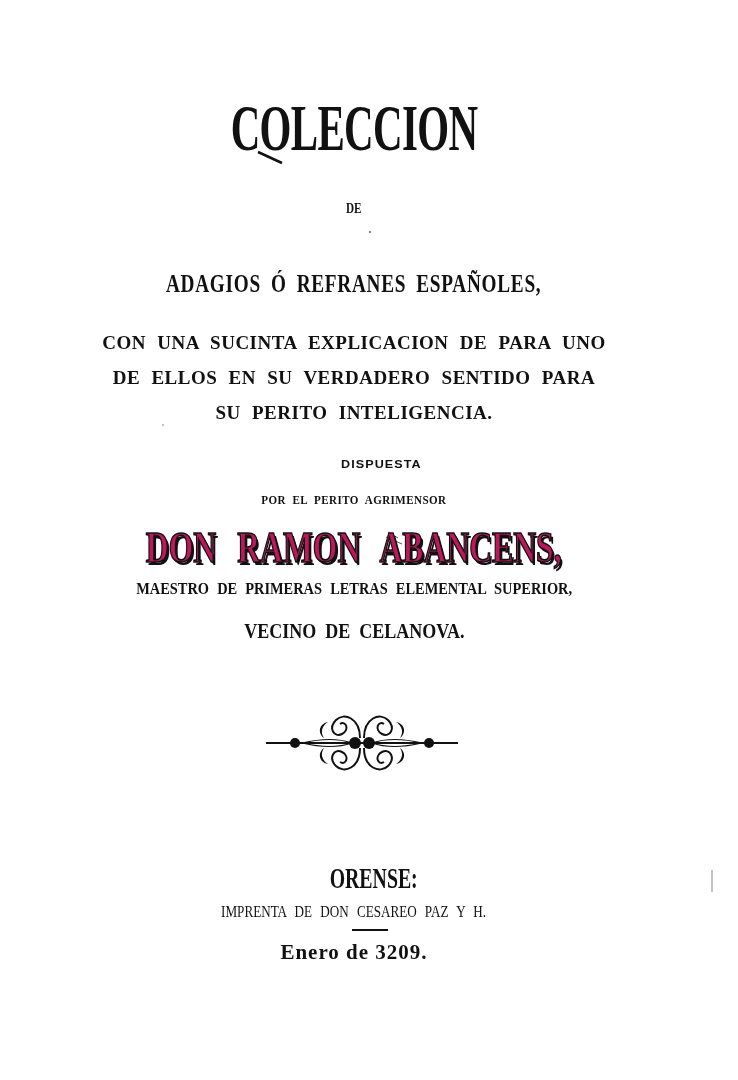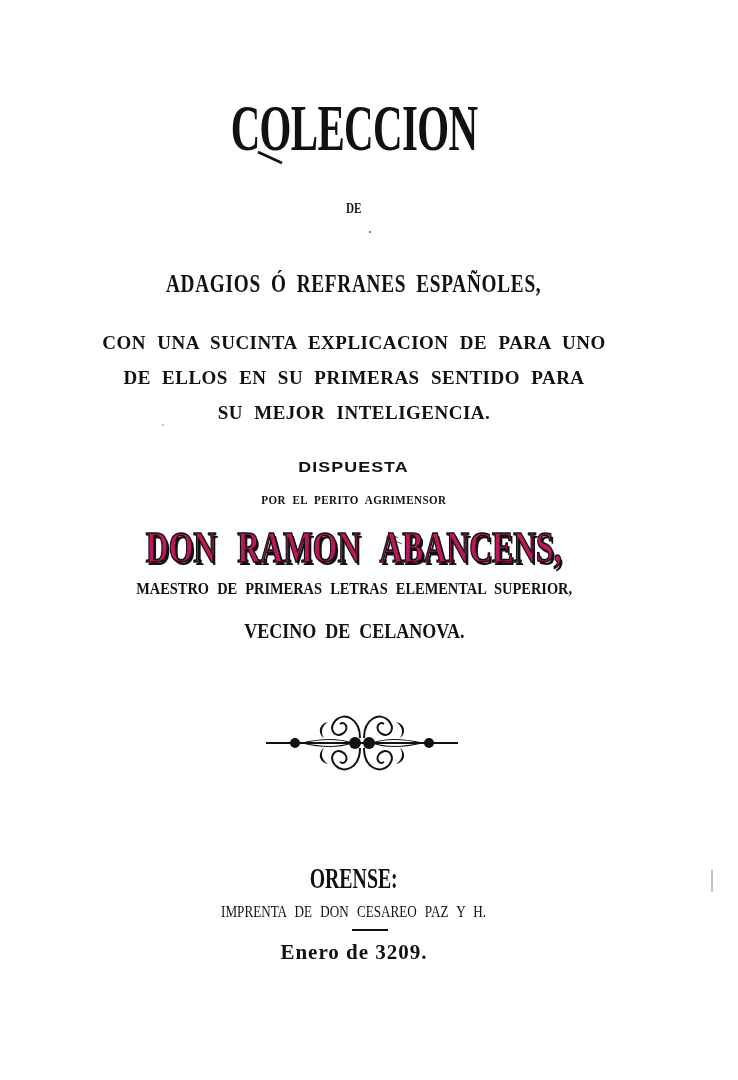--- a/index.html
+++ b/index.html
@@ -7,33 +7,33 @@
     .line { position:absolute; left:0; width:708px; text-align:center; white-space:nowrap; }
     .cond { display:inline-block; transform-origin:center center; }
     .title { top:95px; font-family:"Liberation Serif", serif; font-weight:bold; font-size:66px; line-height:66px; }
     .title .cond { transform:scaleX(0.62); letter-spacing:-1px; }
     .de { top:201px; font-family:"Liberation Serif", serif; font-weight:bold; font-size:14px; }
     .de .cond { transform:scaleX(0.8); }
     .subtitle { top:262px; font-family:"Liberation Serif", serif; font-weight:bold; font-size:26px; line-height:44px; }
     .subtitle .cond { transform:scaleX(0.74); letter-spacing:1px; word-spacing:6px; }
     .desc { font-family:"Liberation Serif", serif; font-weight:bold; font-size:19px; line-height:22px; letter-spacing:0.5px; word-spacing:6px; }
     .desc1 { top:332px; } .desc2 { top:367px; } .desc3 { top:402px; }
-    .dispuesta { top:457px; font-family:"Liberation Sans", sans-serif; font-weight:900; font-size:17px; letter-spacing:1px; }
+    .dispuesta { top:457px; font-family:"Liberation Sans", sans-serif; font-weight:900; font-size:12px; letter-spacing:1px;margin-left:27px; }
     .dispuesta .cond { transform:scaleX(1.05) scaleY(0.9); }
     .por { top:492px; font-family:"Liberation Serif", serif; font-weight:bold; font-size:13px; letter-spacing:0.5px; word-spacing:4px; }
     .por .cond { transform:scaleX(0.85); }
     .author { top:524px; font-family:"Liberation Serif", serif; font-weight:bold; font-size:44px; line-height:48px; color:#be185d;
       -webkit-text-stroke:1.6px #111; text-shadow:3px 3px 0 #111; word-spacing:18px; }
     .author .cond { transform:scaleX(0.72); }
     .maestro { top:580px; font-family:"Liberation Serif", serif; font-weight:bold; font-size:16px; word-spacing:5px; }
     .maestro .cond { transform:scaleX(0.9); }
     .vecino { top:600px; font-family:"Liberation Serif", serif; font-weight:bold; font-size:20px; word-spacing:5px;margin-top:20px; }
     .vecino .cond { transform:scaleX(0.9); }
     .ornament { position:absolute; left:262px; top:700px; width:200px; height:86px; }
-    .orense { top:862px; font-family:"Liberation Serif", serif; font-weight:bold; font-size:30px; line-height:32px; }
+    .orense { top:862px; font-family:"Liberation Serif", serif; font-weight:bold; font-size:30px; line-height:32px;padding-left:20px; }
     .orense .cond { transform:scaleX(0.66); }
     .imprenta { top:903px; font-family:"Liberation Serif", serif; font-weight:400; font-size:16px; word-spacing:6px; }
     .imprenta .cond { transform:scaleX(0.82); }
     .rule { position:absolute; left:352px; top:929px; width:36px; height:2px; background:#111; }
     .fecha { top:940px; font-family:"Liberation Serif", serif; font-weight:bold; font-size:21px; letter-spacing:1px; }
     .specks { position:absolute; left:0; top:0; width:738px; height:1080px; pointer-events:none; }
   </style>
 </head>
 <body>
 
@@ -48,22 +48,22 @@
     <line x1="712" y1="870" x2="712" y2="892" stroke="#888" stroke-width="1"></line>
     <circle cx="370" cy="232" r="1" fill="#555"></circle>
     <circle cx="163" cy="425" r="0.8" fill="#777"></circle>
   </svg>
 
   <div class="line de"><span class="cond">DE</span></div>
 
   <div class="line subtitle"><span class="cond">ADAGIOS Ó REFRANES ESPAÑOLES,</span></div>
 
   <div class="line desc desc1">CON UNA SUCINTA EXPLICACION DE PARA UNO</div>
-  <div class="line desc desc2">DE ELLOS EN SU PRIMERAS SENTIDO PARA</div>
-  <div class="line desc desc3">SU MEJOR INTELIGENCIA.</div>
+  <div class="line desc desc2">DE ELLOS EN SU VERDADERO SENTIDO PARA</div>
+  <div class="line desc desc3">SU PERITO INTELIGENCIA.</div>
 
   <div class="line dispuesta"><span class="cond">DISPUESTA</span></div>
 
   <div class="line por"><span class="cond">POR EL PERITO AGRIMENSOR</span></div>
 
   <div class="line author"><span class="cond">DON RAMON ABANCENS,</span></div>
 
   <div class="line maestro"><span class="cond">MAESTRO DE PRIMERAS LETRAS ELEMENTAL SUPERIOR,</span></div>
   <div class="line vecino"><span class="cond">VECINO DE CELANOVA.</span></div>
 

